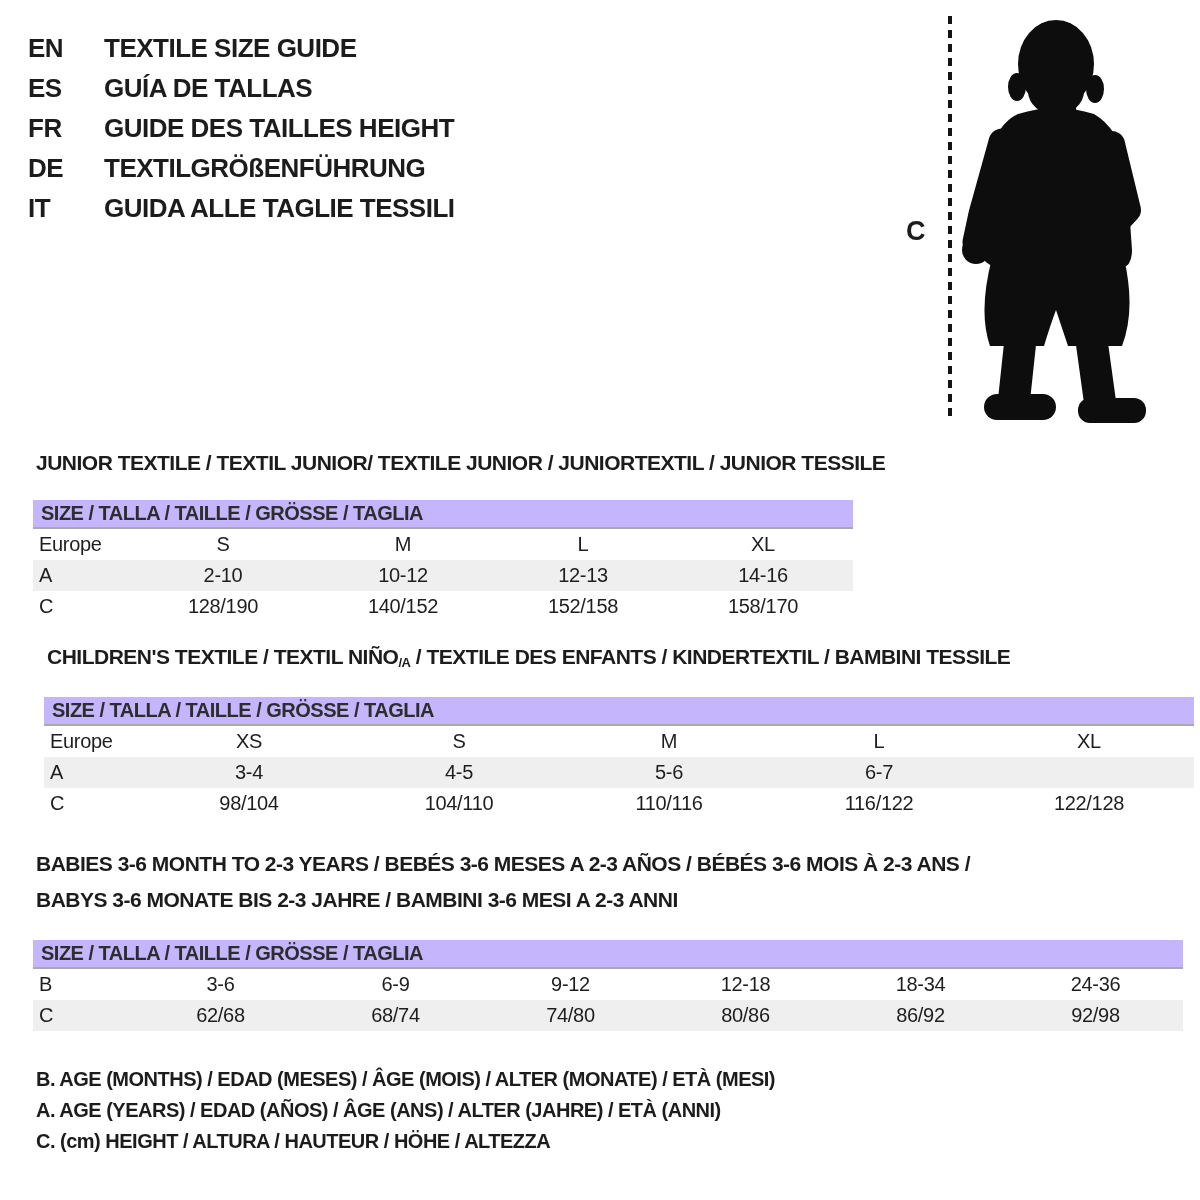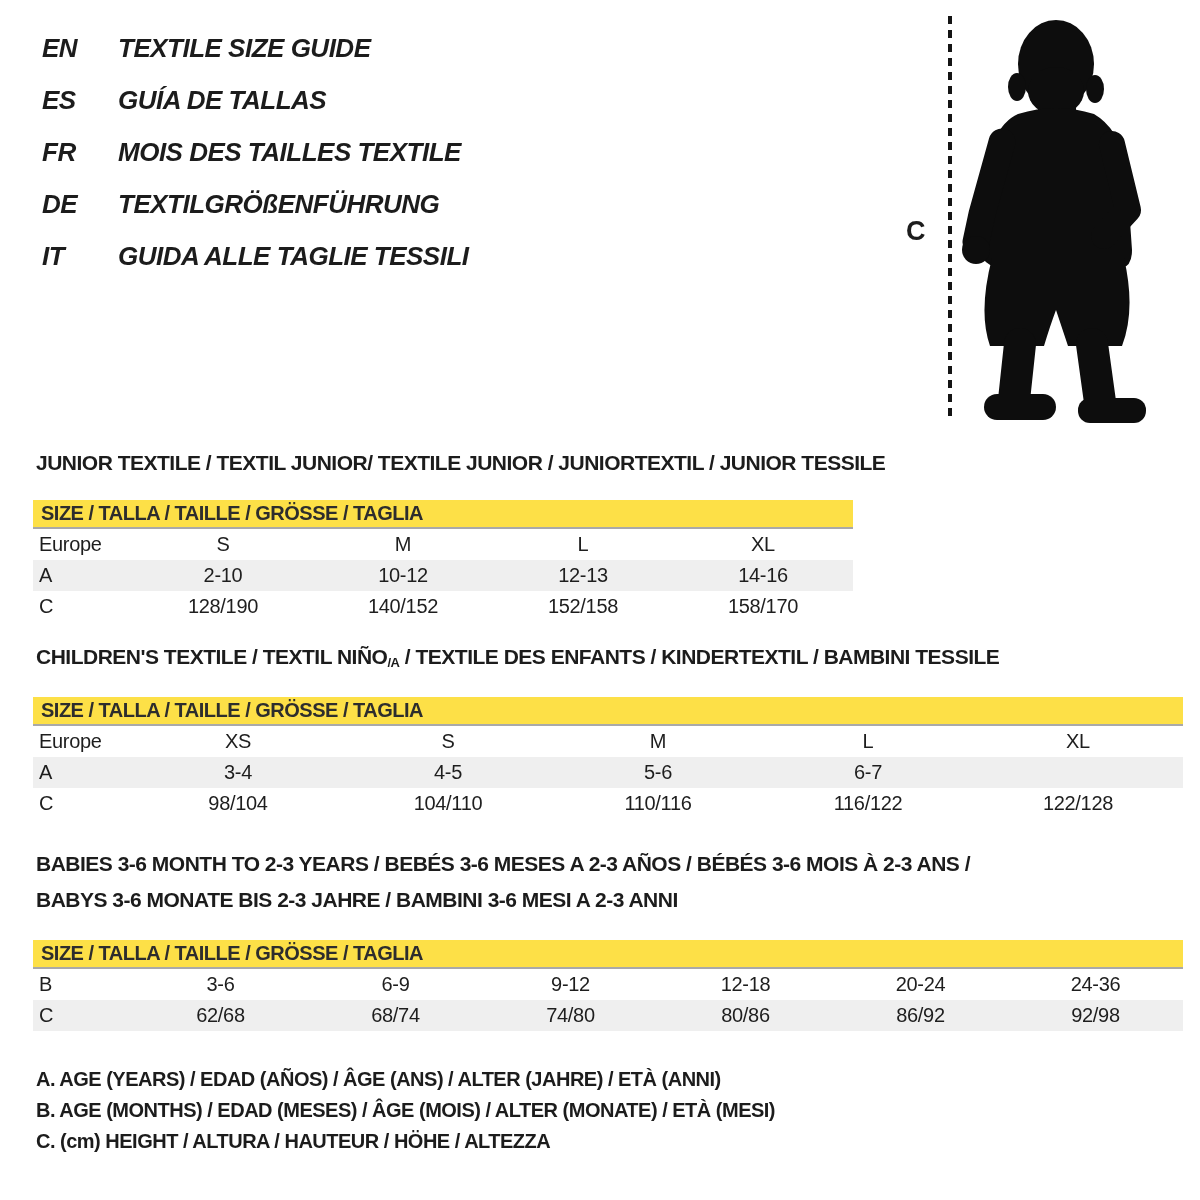--- a/index.html
+++ b/index.html
@@ -12,25 +12,24 @@
     overflow: hidden;
   }
   .cond {
     font-stretch: condensed;
     letter-spacing: -0.5px;
   }
 
   
   .lang-header {
     position: absolute;
-    left: 42px; top: 30px;
+    left: 28px; top: 30px;
     display: grid;
     grid-template-columns: 76px auto;
-    row-gap: 16px;
-    font-style: italic;
+    row-gap: 4px;
   }
   .lang-code, .lang-title {
     font-weight: bold;
     font-size: 26px;
     line-height: 36px;
     white-space: nowrap;
   }
 
   
   .measure-line {
@@ -60,21 +59,21 @@
     padding-left: 3px;
     white-space: nowrap;
   }
   .section-title sub {
     font-size: 13px;
     vertical-align: baseline;
     position: relative; top: 3px;
   }
   .size-table { margin-top: 24px; }
   .band {
-    background: #fde047;
+    background: #c4b5fd;
     border-bottom: 2px solid #a9a9a9;
     height: 29px;
     display: flex;
     align-items: center;
     padding-left: 8px;
     font-weight: bold;
     font-size: 20px;
     color: #2d2d2d;
     white-space: nowrap;
   }
@@ -89,21 +88,21 @@
     justify-content: center;
     font-size: 20px;
     letter-spacing: -0.3px;
     font-stretch: condensed;
     color: #1e1e1e;
     white-space: nowrap;
   }
   .cell.label { justify-content: flex-start; padding-left: 6px; }
 
   #section-junior   { top: 450px; width: 820px; }
-  #section-children { top: 644px; width: 1150px; }
+  #section-children { top: 644px; width: 1150px; margin-left: 11px; }
   #section-babies   { top: 846px; width: 1150px; }
   #section-babies .section-title { line-height: 36px; }
   #section-babies .size-table { margin-top: 22px; }
 
   
   .notes {
     position: absolute;
     left: 36px; top: 1064px;
   }
   .note-line {
@@ -115,21 +114,21 @@
 </style>
 </head>
 <body>
 
 <div class="lang-header cond">
   <div class="lang-code">EN</div>
   <div class="lang-title">TEXTILE SIZE GUIDE</div>
   <div class="lang-code">ES</div>
   <div class="lang-title">GUÍA DE TALLAS</div>
   <div class="lang-code">FR</div>
-  <div class="lang-title">MOIS DES TAILLES TEXTILE</div>
+  <div class="lang-title">GUIDE DES TAILLES HEIGHT</div>
   <div class="lang-code">DE</div>
   <div class="lang-title">TEXTILGRÖßENFÜHRUNG</div>
   <div class="lang-code">IT</div>
   <div class="lang-title">GUIDA ALLE TAGLIE TESSILI</div>
 </div>
 
 <div class="measure-line"></div>
 <div class="measure-label cond">C</div>
 
 <svg class="silhouette" viewBox="0 0 200 410" xmlns="http://www.w3.org/2000/svg">
@@ -233,32 +232,32 @@
   <div class="section-title cond">BABIES 3-6 MONTH TO 2-3 YEARS / BEBÉS 3-6 MESES A 2-3 AÑOS / BÉBÉS 3-6 MOIS À 2-3 ANS /</div>
   <div class="section-title cond">BABYS 3-6 MONATE BIS 2-3 JAHRE / BAMBINI 3-6 MESI A 2-3 ANNI</div>
   <div class="size-table">
     <div class="band cond">SIZE / TALLA / TAILLE / GRÖSSE / TAGLIA</div>
     <div class="t-row cols-6">
       <div class="cell label">B</div>
       <div class="cell">3-6</div>
       <div class="cell">6-9</div>
       <div class="cell">9-12</div>
       <div class="cell">12-18</div>
-      <div class="cell">20-24</div>
+      <div class="cell">18-34</div>
       <div class="cell">24-36</div>
     </div>
     <div class="t-row cols-6 alt">
       <div class="cell label">C</div>
       <div class="cell">62/68</div>
       <div class="cell">68/74</div>
       <div class="cell">74/80</div>
       <div class="cell">80/86</div>
       <div class="cell">86/92</div>
       <div class="cell">92/98</div>
     </div>
   </div>
 </div>
 
 <div class="notes cond">
+  <div class="note-line">B. AGE (MONTHS) / EDAD (MESES) / ÂGE (MOIS) / ALTER (MONATE) / ETÀ (MESI)</div>
   <div class="note-line">A. AGE (YEARS) / EDAD (AÑOS) / ÂGE (ANS) / ALTER (JAHRE) / ETÀ (ANNI)</div>
-  <div class="note-line">B. AGE (MONTHS) / EDAD (MESES) / ÂGE (MOIS) / ALTER (MONATE) / ETÀ (MESI)</div>
   <div class="note-line">C. (cm) HEIGHT / ALTURA / HAUTEUR / HÖHE / ALTEZZA</div>
 </div>
 
 </body></html>

